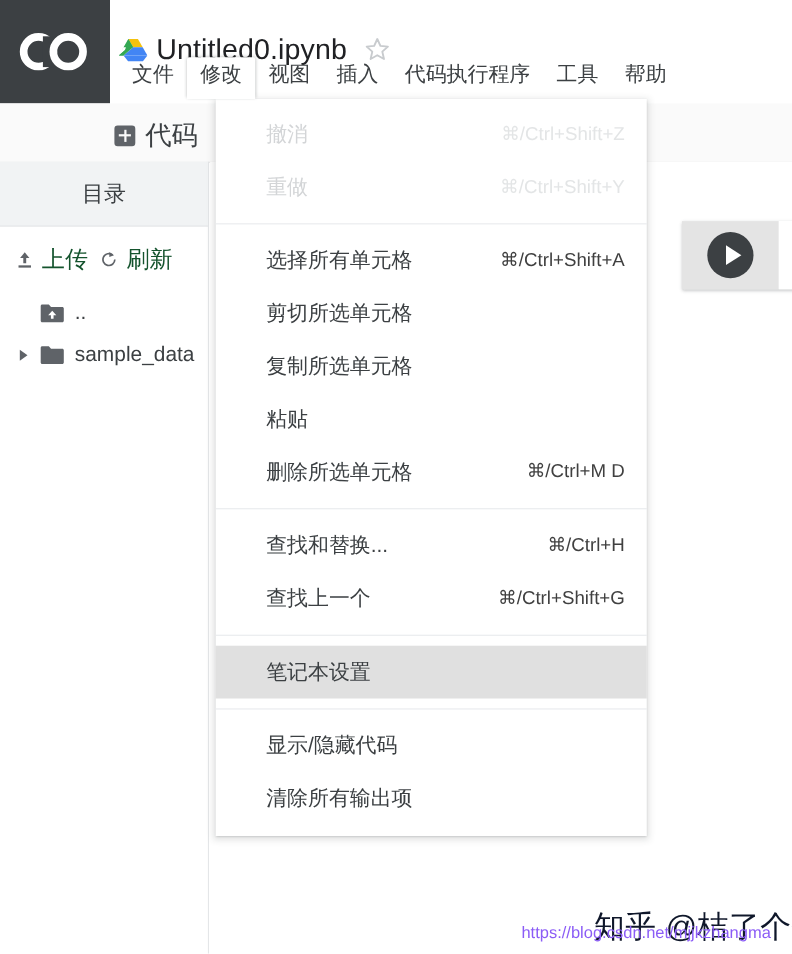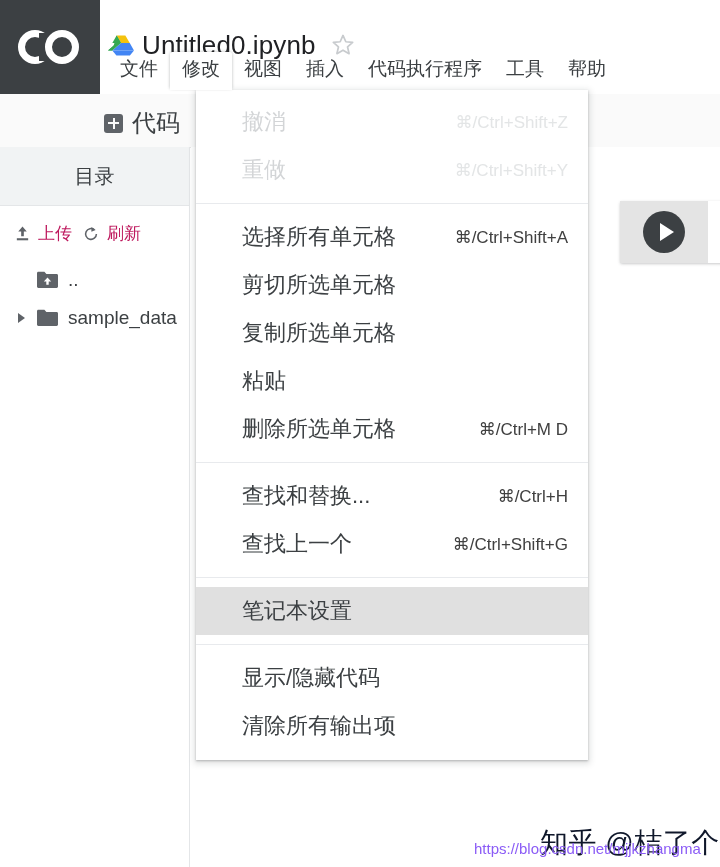--- a/index.html
+++ b/index.html
@@ -137,21 +137,21 @@
     align-items: center;
     padding: 16px 0 0 14px;
     gap: 10px;
     white-space: nowrap;
   }
   .sb-tool {
     display: flex;
     align-items: center;
     gap: 7px;
   }
-  .sb-tool-label { font-size: 17px; color: #be185d; }
+  .sb-tool-label { font-size: 21px; color: #14532d; }
   .icon-upload { width: 17px; height: 17px; display:block; }
   .icon-refresh { width: 18px; height: 18px; display:block; }
 
   .sb-tree { padding-top: 16px; }
   .sb-row {
     display: flex;
     align-items: center;
     height: 38px;
     padding-left: 14px;
     gap: 8px;
@@ -226,21 +226,21 @@
     display: flex;
     align-items: center;
     justify-content: space-between;
     height: 48px;
     padding: 0 20px 0 46px;
     box-sizing: border-box;
     cursor: default;
   }
   .dd-item.highlight { background: #e0e0e0; }
   .dd-label {
-    font-size: 22px;
+    font-size: 19px;
     color: #3c4043;
     white-space: nowrap;
     text-align: center;
   }
   .dd-accel {
     font-size: 17px;
     color: #404040;
     white-space: nowrap;
   }
   .dd-item.disabled .dd-label { color: #d3d5d7; }

